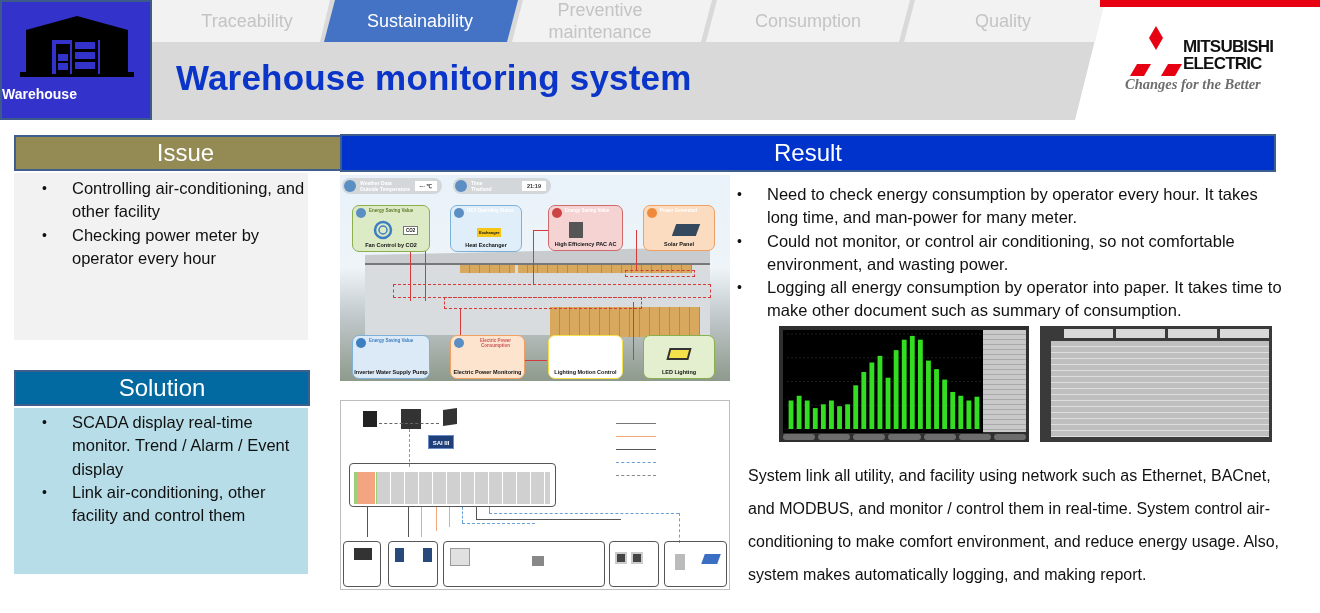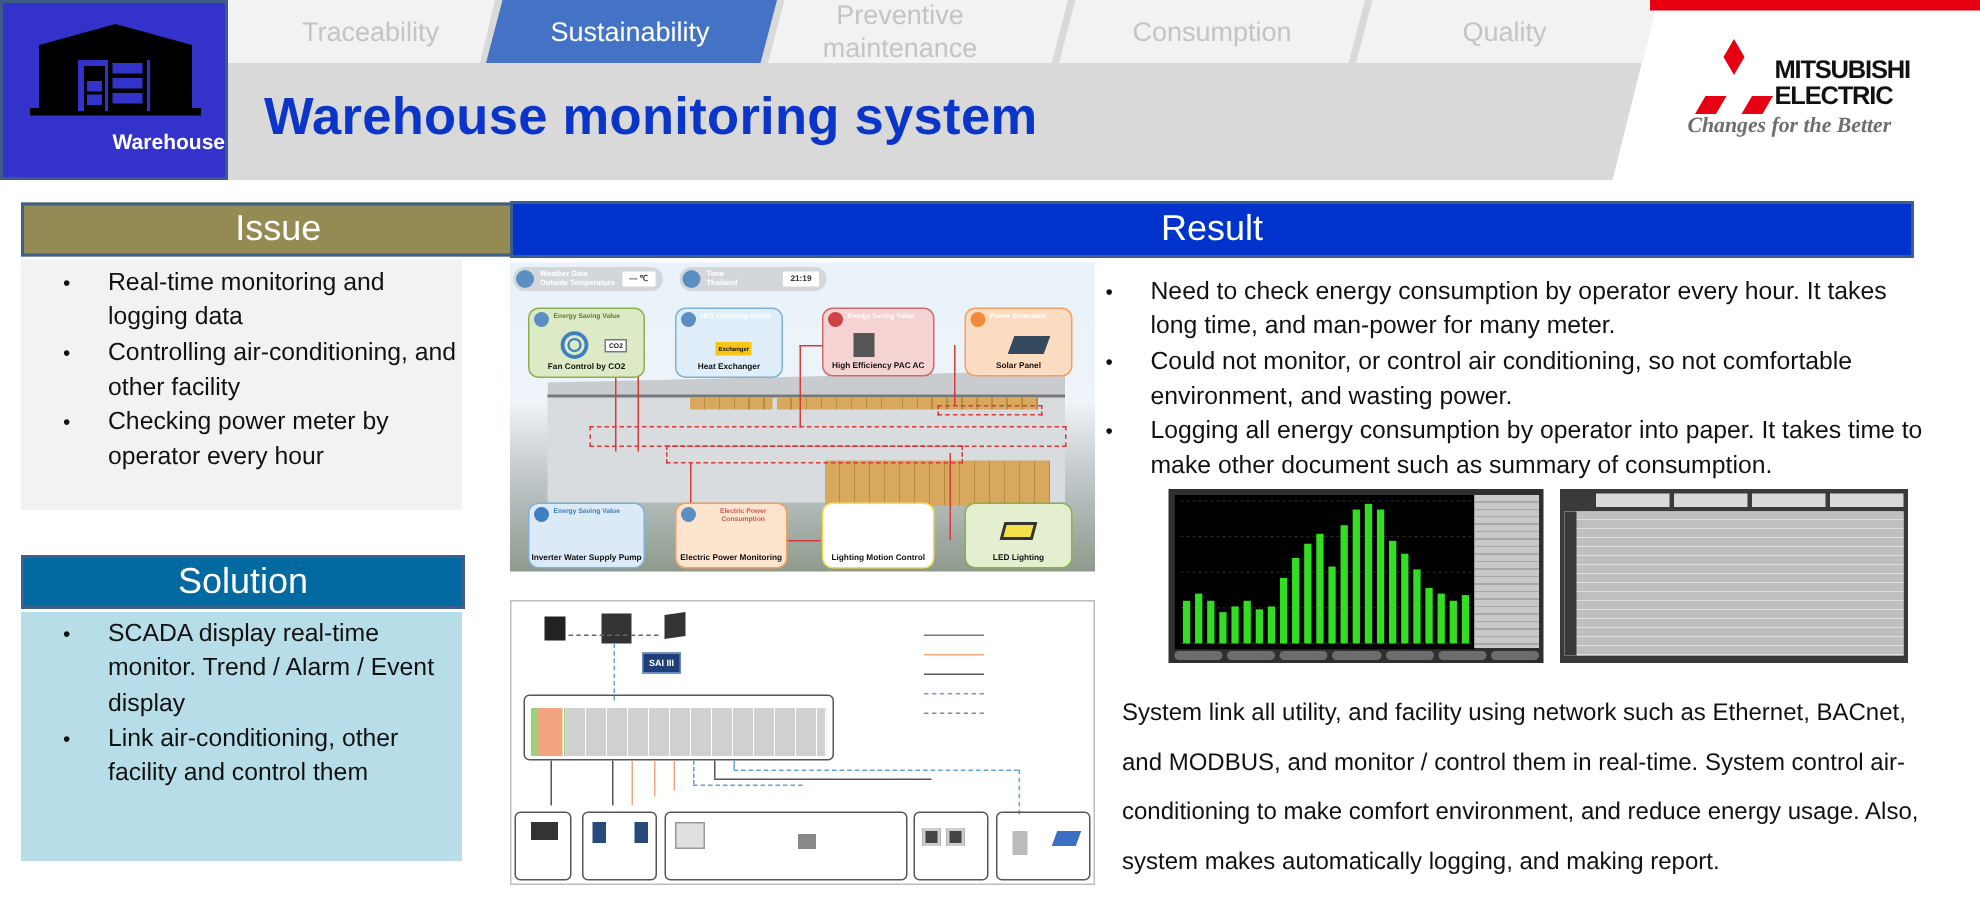--- a/index.html
+++ b/index.html
@@ -4,21 +4,21 @@
 <style>
   * { box-sizing: border-box; margin: 0; padding: 0; }
   html, body { width: 1320px; height: 613px; background: #ffffff; overflow: hidden; }
   body { position: relative; font-family: "Liberation Sans", sans-serif; color: #111; }
 
   
   #header { position: absolute; left: 0; top: 0; width: 1320px; height: 122px; }
   #header-bg { position: absolute; left: 150px; top: 0; width: 955px; height: 120px; }
   #brand-tile { position: absolute; left: 0; top: 0; width: 152px; height: 120px; background: #3333cc;
     border: 2px solid #3c5a8a; }
-  #brand-tile .label { position: absolute; left: 0; right: 0; bottom: 16px; text-align: right; color: #fff;
+  #brand-tile .label { position: absolute; left: 0; right: 0; bottom: 16px; text-align: left; color: #fff;
     font-weight: bold; font-size: 14px; }
   #brand-tile svg { position: absolute; left: 18px; top: 14px; }
 
   .tab { position: absolute; top: 0; height: 42px; display: flex; align-items: center; justify-content: center;
     text-align: center; font-size: 18px; color: #c4c4c4; line-height: 22px; cursor: pointer; }
   .tab.active { color: #ffffff; }
 
   #page-title { position: absolute; left: 176px; top: 58px; font-size: 35px; font-weight: bold; color: #0b35c8;
     letter-spacing: 0.2px; }
 
@@ -158,21 +158,20 @@
     </div>
     <div class="tagline">Changes for the Better</div>
   </div>
 </div>
 
 <div id="issue-head" class="panel-head">
   <span>Issue</span>
 </div>
 <div id="issue-body" class="panel-body">
   <ul>
-    <li>Real-time monitoring and logging data</li>
     <li>Controlling air-conditioning, and other facility</li>
     <li>Checking power meter by operator every hour</li>
   </ul>
 </div>
 
 <div id="solution-head" class="panel-head">
   <span>Solution</span>
 </div>
 <div id="solution-body" class="panel-body">
   <ul>

